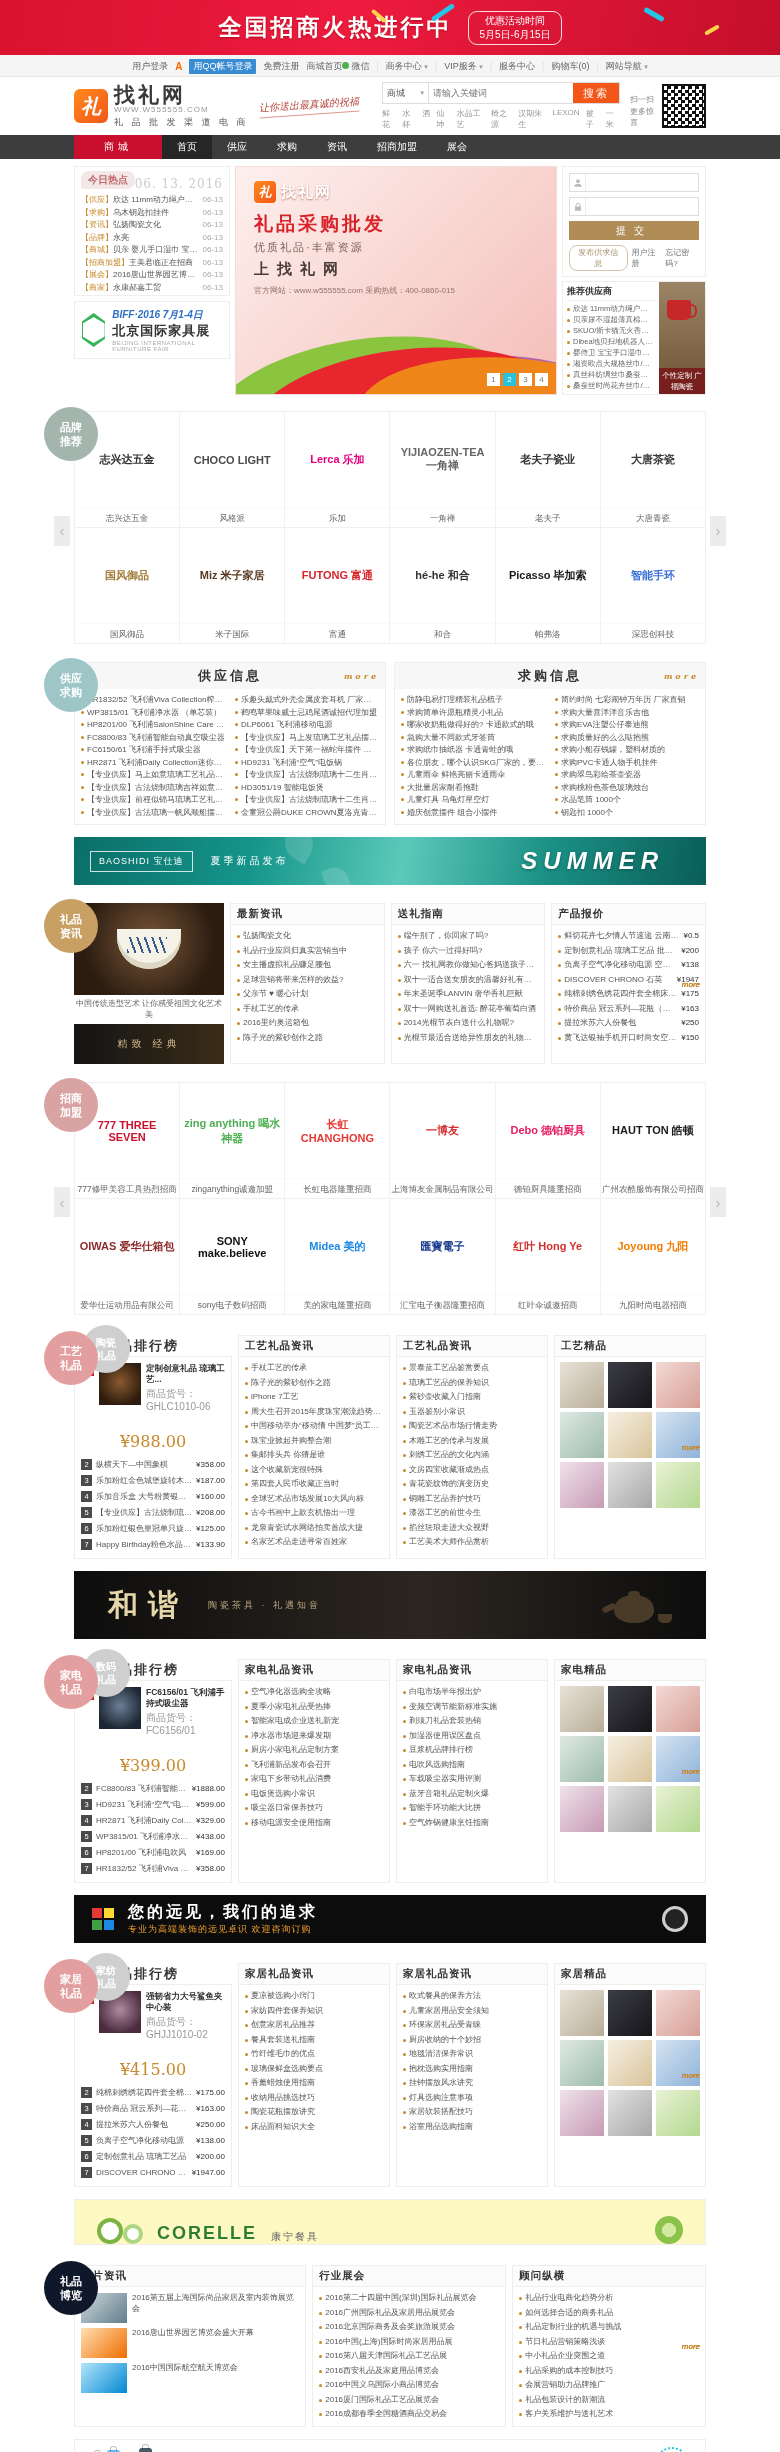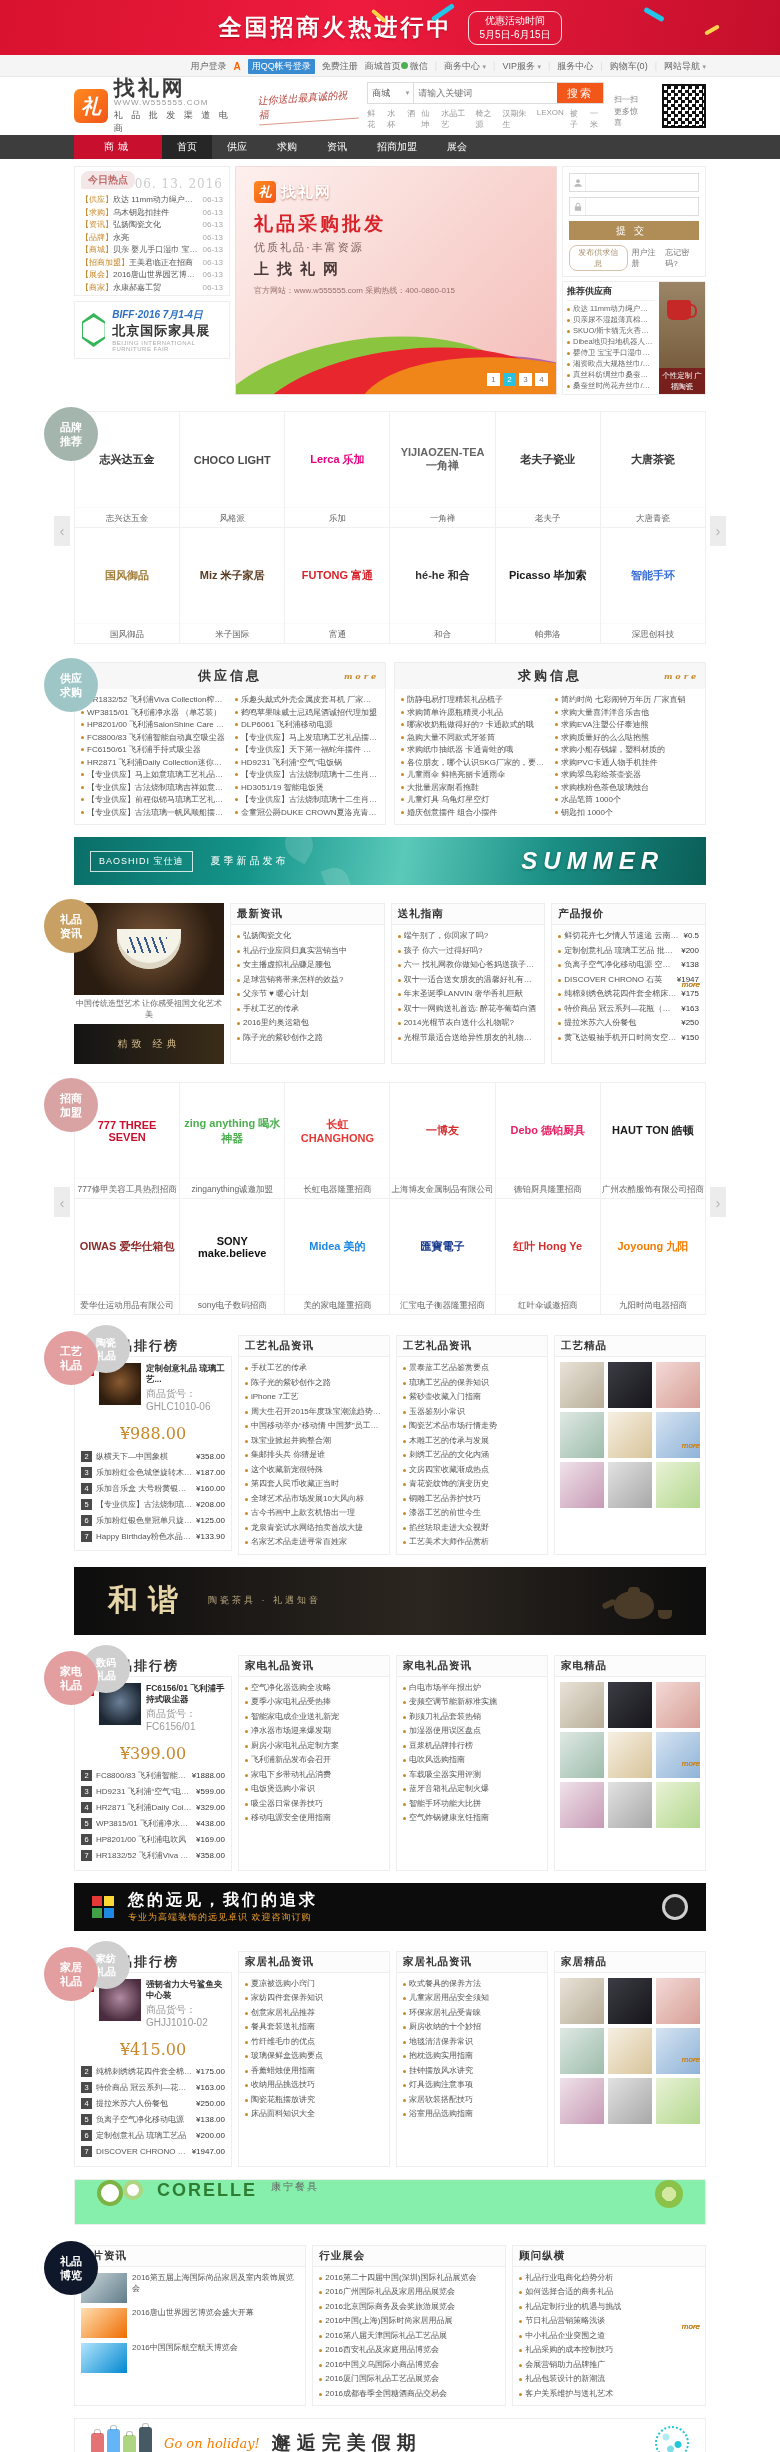--- a/index.html
+++ b/index.html
@@ -14,21 +14,21 @@
   .promo-title{font-size:23px;font-weight:bold;letter-spacing:3px;text-shadow:0 1px 2px rgba(120,0,10,.5)}
   .promo-time{border:1px solid rgba(255,255,255,.85);border-radius:9px;padding:2px 10px;text-align:center;line-height:1.4;font-size:10px}
   .conf{position:absolute;border-radius:2px}
   .c1{width:26px;height:5px;background:#24c5e8;transform:rotate(-35deg);left:430px;top:10px}
   .c2{width:18px;height:4px;background:#ffd24a;transform:rotate(40deg);left:370px;top:14px}
   .c3{width:22px;height:5px;background:#24c5e8;transform:rotate(30deg);right:115px;top:12px}
   .c4{width:16px;height:4px;background:#ffd24a;transform:rotate(-30deg);right:60px;top:28px}
 
   
   .userbar{height:22px;background:#f5f5f5;border-bottom:1px solid #e7e7e7;font-size:9px;color:#666}
-  .userbar .wrap{display:flex;justify-content:flex-end;align-items:center;height:22px}
+  .userbar .wrap{display:flex;justify-content:center;align-items:center;height:22px}
   .ub-l,.ub-r{display:flex;align-items:center;gap:7px}
   .qq-a{color:#f60;font-weight:bold;font-size:10px}
   .qq-btn{background:#3a8cd2;color:#fff;padding:1px 4px;border-radius:1px}
   .sep{color:#ddd}
   .wx-dot{display:inline-block;width:7px;height:7px;border-radius:50%;background:#4caf50;margin-right:2px}
   .caret{font-size:7px;color:#999}
 
   
   .header{height:58px}
   .header .wrap{display:flex;align-items:center;height:58px;gap:10px}
@@ -37,21 +37,21 @@
   .logo-name{font-size:21px;font-weight:bold;color:#3a3a3a;letter-spacing:3px;line-height:1}
   .logo-sub{font-size:8px;color:#999;letter-spacing:1px}
   .logo-slogan{font-size:9px;color:#555;letter-spacing:3px;margin-top:2px}
   .tagline{font-family:"DejaVu Serif",serif;font-style:italic;color:#b5433b;font-size:10px;transform:rotate(-4deg);border-bottom:1px solid #d98;padding-bottom:2px}
   .search-col{margin-left:auto;width:238px}
   .search{display:flex;border:1px solid #ddd;height:22px}
   .s-cat{width:46px;border-right:1px solid #ddd;display:flex;align-items:center;justify-content:space-between;padding:0 4px;font-size:9px;color:#555;background:#fff;cursor:pointer}
   .s-in{flex:1;border:0;outline:0;font-size:9px;padding:0 4px;color:#333}
   .s-btn{width:46px;background:#f25618;color:#fff;border:0;font-size:11px;letter-spacing:2px;cursor:pointer}
   .hotkeys{display:flex;gap:6px;margin-top:4px;font-size:8px;color:#999;flex-wrap:nowrap;overflow:hidden}
-  .qr-col{display:flex;align-items:flex-end;gap:20px}
+  .qr-col{display:flex;align-items:flex-end;gap:4px}
   .qr{width:44px;height:44px;background:repeating-conic-gradient(#111 0% 25%,#fff 0% 50%) 0 0/7px 7px;border:2px solid #111}
   .qr-cap{font-size:8px;color:#888;line-height:1.4;width:28px}
 
   
   .nav{height:24px;background:#3d3d3d}
   .nav .wrap{display:flex;height:24px;color:#fff;font-size:10px}
   .nav-mall{width:88px;background:#c8102e;display:flex;align-items:center;justify-content:center;letter-spacing:4px}
   .nav-item{padding:0 15px;line-height:24px;cursor:pointer}
   .nav-item.active{background:#262626}
 
@@ -156,21 +156,21 @@
   .teapot .spout{position:absolute;right:56px;bottom:16px;width:14px;height:6px;background:#4a3a28;transform:rotate(-25deg);border-radius:3px}
   .teapot .cup{position:absolute;right:0;bottom:4px;width:14px;height:9px;background:#4a3a28;border-radius:0 0 5px 5px}
 
   .vision{height:48px;background:#0c0c0c;display:flex;align-items:center;gap:14px;padding:0 18px;color:#fff}
   .sq4{display:grid;grid-template-columns:10px 10px;grid-gap:2px}
   .sq4 i{width:10px;height:10px;display:block}
   .vision .t1{font-size:16px;font-weight:bold;letter-spacing:3px}
   .vision .t2{font-size:9px;color:#f0a030;letter-spacing:1px}
   .vision .watch{margin-left:auto;width:26px;height:26px;border:3px solid #cfcfcf;border-radius:50%;background:#222}
 
-  .corelle{height:46px;border:1px solid #eee;display:flex;align-items:flex-start;gap:14px;padding:0 22px;background:#86efac}
+  .corelle{height:46px;border:1px solid #eee;display:flex;align-items:flex-end;gap:14px;padding:0 22px;background:#fef9c3}
   .plate{width:26px;height:26px;border-radius:50%;border:4px solid #7cb342;background:#fff;flex:none}
   .plate.p2{width:20px;height:20px;margin-left:-14px;border-color:#aed581}
   .corelle .brand{font-size:18px;font-weight:bold;color:#2e7d32;letter-spacing:2px}
   .corelle .sub{font-size:10px;color:#666;letter-spacing:2px}
   .lime{margin-left:auto;width:28px;height:28px;border-radius:50%;background:radial-gradient(circle,#d4e9a0 35%,#8bc34a 36%)}
 
   .holiday{height:50px;border:1px solid #eee;display:flex;align-items:center;gap:12px;padding:0 16px;background:#fff}
   .cases{display:flex;align-items:flex-end;gap:3px}
   .case{width:13px;height:26px;border-radius:3px;position:relative}
   .case::before{content:"";position:absolute;top:-4px;left:3px;right:3px;height:4px;border:1.5px solid rgba(0,0,0,.25);border-bottom:0;border-radius:3px 3px 0 0}
@@ -199,21 +199,21 @@
   .rank-cols{display:flex;gap:6px}
   .rank-col{width:158px;flex:none}
   .rank-title{font-size:13px;font-weight:bold;font-family:"DejaVu Serif",serif;letter-spacing:2px;height:21px;line-height:21px;color:#333}
   .rank-box{border:1px solid #eee;padding:6px}
   .rk-top{display:flex;gap:5px}
   .rk-no1{flex:none;width:13px;height:13px;background:#cc1f1f;color:#fff;font-size:9px;display:flex;align-items:center;justify-content:center}
   .rk-img{flex:none;width:42px;height:42px;background:radial-gradient(circle at 50% 45%,#8a5a30,#2e1c0e 75%)}
   .rk-meta{min-width:0}
   .rk-name{font-size:8.5px;font-weight:bold;color:#333;line-height:1.3;max-height:22px;overflow:hidden}
   .rk-sku{font-size:10px;color:#999;margin-top:2px}
-  .rk-price{font-family:"DejaVu Serif",serif;font-size:16px;color:#c9882a;text-align:center;margin:12px 0 5px}
+  .rk-price{font-family:"DejaVu Serif",serif;font-size:16px;color:#c9882a;text-align:center;margin:20px 0 5px}
   .rk-item{display:flex;align-items:center;height:16px;font-size:8px;gap:4px;color:#555;cursor:pointer}
   .rk-n{flex:none;width:11px;height:11px;background:#4a4a4a;color:#fff;font-size:7.5px;display:flex;align-items:center;justify-content:center}
   .rk-item .nm{flex:1;overflow:hidden;white-space:nowrap;text-overflow:ellipsis}
   .rk-item .pr{flex:none;color:#333}
   .boutique{flex:1;border:1px solid #eee;min-width:0}
   .tiles{display:grid;grid-template-columns:repeat(3,1fr);gap:4px;padding:5px}
   .tile{height:46px;cursor:pointer}
   .tiles .tile:nth-child(1){background:linear-gradient(135deg,#e8e3d8,#b8ad98)}
   .tiles .tile:nth-child(2){background:linear-gradient(135deg,#3c3c44,#15151a)}
   .tiles .tile:nth-child(3){background:linear-gradient(135deg,#f3d9d5,#d79f96)}

